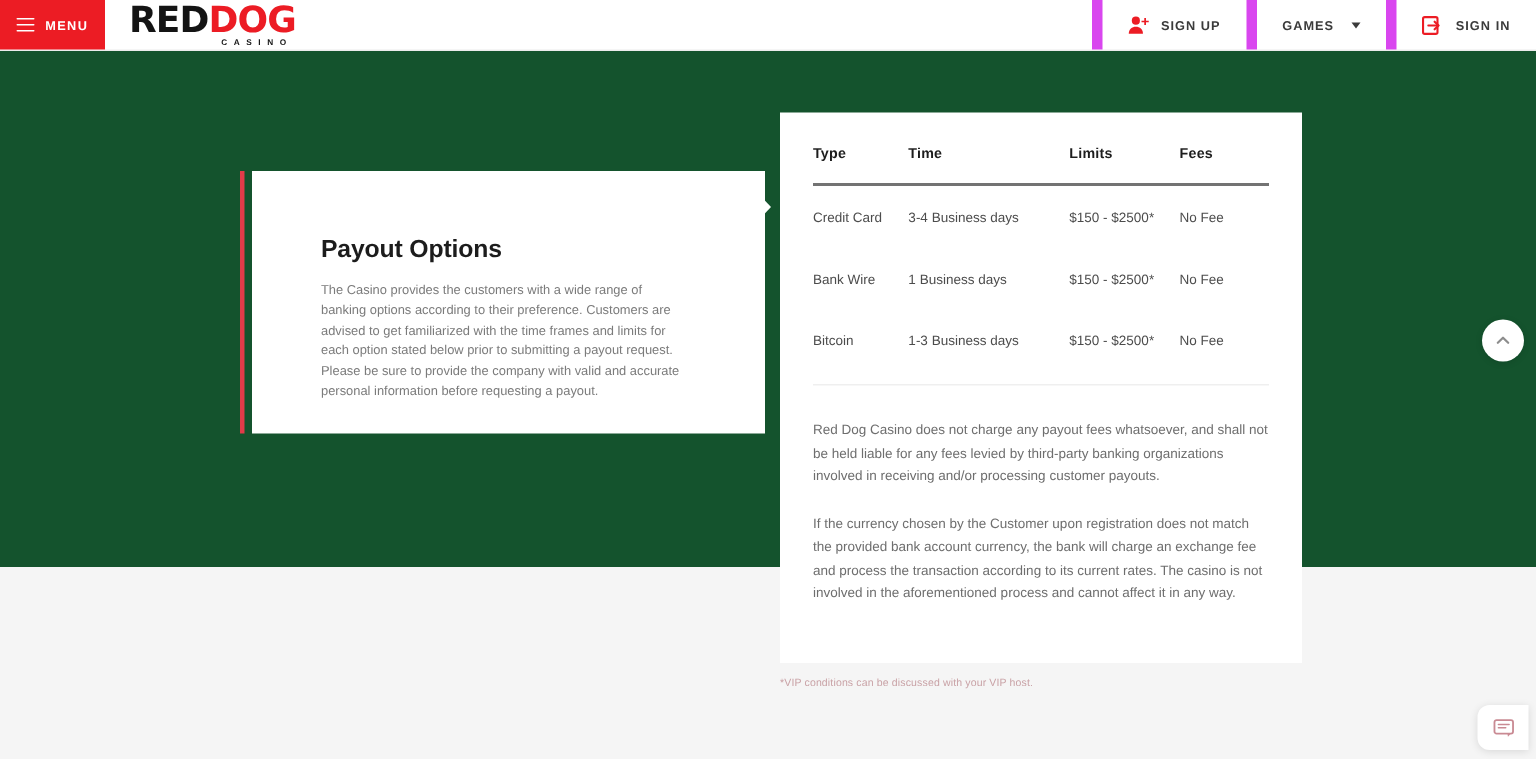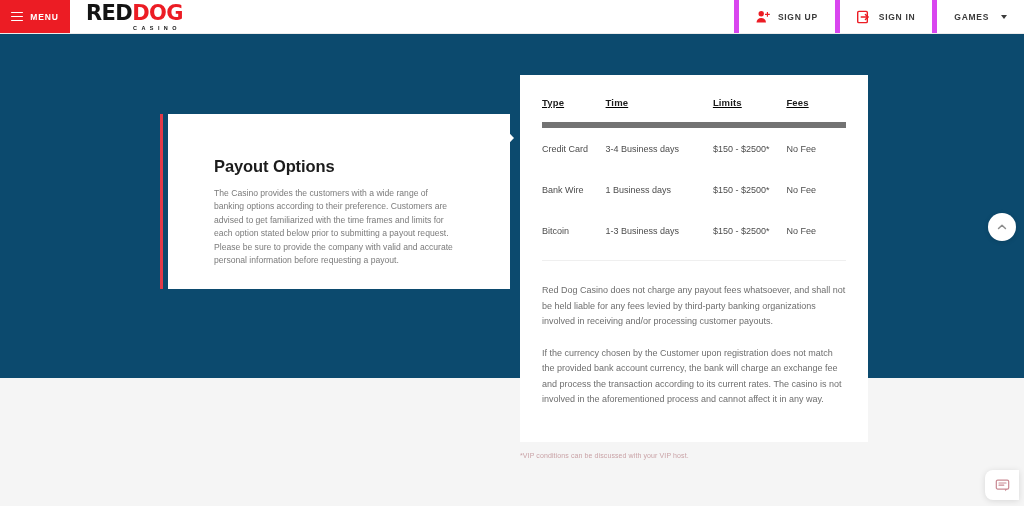--- a/index.html
+++ b/index.html
@@ -2,21 +2,21 @@
 <html><head>
 <meta charset="utf-8">
 <style>
   * { box-sizing: border-box; margin: 0; padding: 0; }
   html, body {
     width: 1024px; height: 506px;
     background: #f5f5f5;
     font-family: "Liberation Sans", sans-serif;
     overflow: hidden;
   }
-  .page { position: relative; width: 1024px; height: 378px; background: #0c4a6e; padding-left: 44px; }
+  .page { position: relative; width: 1024px; height: 378px; background: #14532d; padding-left: 44px; }
 
   
   .header {
     position: absolute; top: 0; left: 0;
     width: 1024px; height: 34px;
     background: #ffffff;
     border-bottom: 1px solid #ececec;
     display: flex; align-items: stretch;
   }
   .menu-btn {
@@ -29,35 +29,35 @@
   .menu-label {
     color: #ffffff; font-size: 8.5px; font-weight: 700;
     letter-spacing: 0.9px;
   }
 
   .logo-wrap {
     display: flex; flex-direction: column; justify-content: center;
     padding-left: 16px; cursor: pointer;
   }
   .logo-main {
-    font-size: 21px; font-weight: 800; letter-spacing: -0.6px;
+    font-size: 24px; font-weight: 800; letter-spacing: -0.6px;
     line-height: 1; font-family: "DejaVu Sans", sans-serif;
   }
   .logo-main .red { color: #141414; }
   .logo-main .dog { color: #ec1c24; }
   .logo-sub {
     font-size: 5.5px; font-weight: 700; letter-spacing: 4.4px;
     color: #141414; text-align: right; margin-top: 1px; padding-right: 2px;
   }
 
   .header-spacer { flex: 1; }
 
   .hdr-item {
     display: flex; align-items: center; justify-content: center; gap: 8px;
-    padding: 0 17px; border-left: 5px solid #d946ef;
+    padding: 0 17px; border-left: 7px solid #d946ef;
     cursor: pointer; height: 100%;
   }
   .hdr-label {
     font-size: 8.5px; font-weight: 600; color: #3b3b3b; letter-spacing: 0.7px;
   }
   .ic { display: block; }
   .games-caret {
     width: 0; height: 0; margin-left: 4px;
     border-left: 3.4px solid transparent;
     border-right: 3.4px solid transparent;
@@ -65,21 +65,21 @@
   }
 
   
   .right-panel {
     position: absolute; left: 520px; top: 75px;
     width: 348px; height: 367px;
     background: #ffffff;
   }
   .table { width: 100%; padding: 22px 22px 0 22px; }
   .trow { display: flex; align-items: center; }
-  .thead { padding-bottom: 14px; border-bottom: 6px solid #737373; text-decoration: underline; }
+  .thead { padding-bottom: 14px; border-bottom: 2px solid #737373; }
   .th {
     font-size: 9.5px; font-weight: 700; color: #1d1d1d; letter-spacing: 0.15px;
   }
   .tbody .trow { padding: 15.5px 0; }
   .td { font-size: 9px; color: #4c4c4c; }
   .c-type  { width: 64px; }
   .c-time  { width: 108px; }
   .c-limit { width: 74px; }
   .c-fees  { width: 60px; }
 
@@ -172,31 +172,31 @@
     <div class="hdr-item">
       <svg class="ic" width="14" height="14" viewBox="0 0 16 16">
         <circle cx="6" cy="4.3" r="3.1" fill="#ec1c24"></circle>
         <path d="M0.6 14.2c0-3.2 2.4-5.2 5.4-5.2s5.4 2 5.4 5.2z" fill="#ec1c24"></path>
         <path d="M12.4 2.2h1.3v2.1h2.1v1.3h-2.1v2.1h-1.3V5.6h-2.1V4.3h2.1z" fill="#ec1c24"></path>
       </svg>
       <span class="hdr-label">SIGN UP</span>
     </div>
 
     <div class="hdr-item">
+      <span class="hdr-label">GAMES</span>
+      <span class="games-caret"></span>
+    </div>
+
+    <div class="hdr-item">
       <svg class="ic" width="14" height="14" viewBox="0 0 16 16">
         <rect x="0.8" y="1.6" width="11" height="12.8" rx="1.3" fill="none" stroke="#ec1c24" stroke-width="1.6"></rect>
         <path d="M4.8 8h7.6" stroke="#ec1c24" stroke-width="1.6" stroke-linecap="round"></path>
         <path d="M9.6 5.1L12.6 8l-3 2.9" fill="none" stroke="#ec1c24" stroke-width="1.6" stroke-linecap="round" stroke-linejoin="round"></path>
       </svg>
       <span class="hdr-label">SIGN IN</span>
-    </div>
-
-    <div class="hdr-item">
-      <span class="hdr-label">GAMES</span>
-      <span class="games-caret"></span>
     </div>
   </div>
 
   <div class="right-panel">
 
     <div class="table">
       <div class="trow thead">
         <div class="th c-type">Type</div>
         <div class="th c-time">Time</div>
         <div class="th c-limit">Limits</div>

